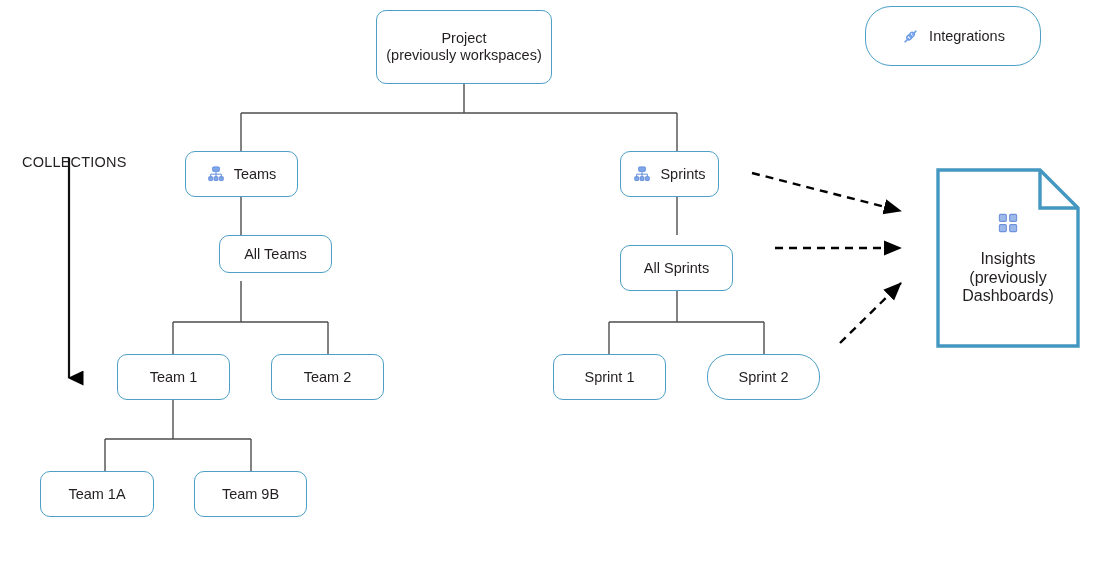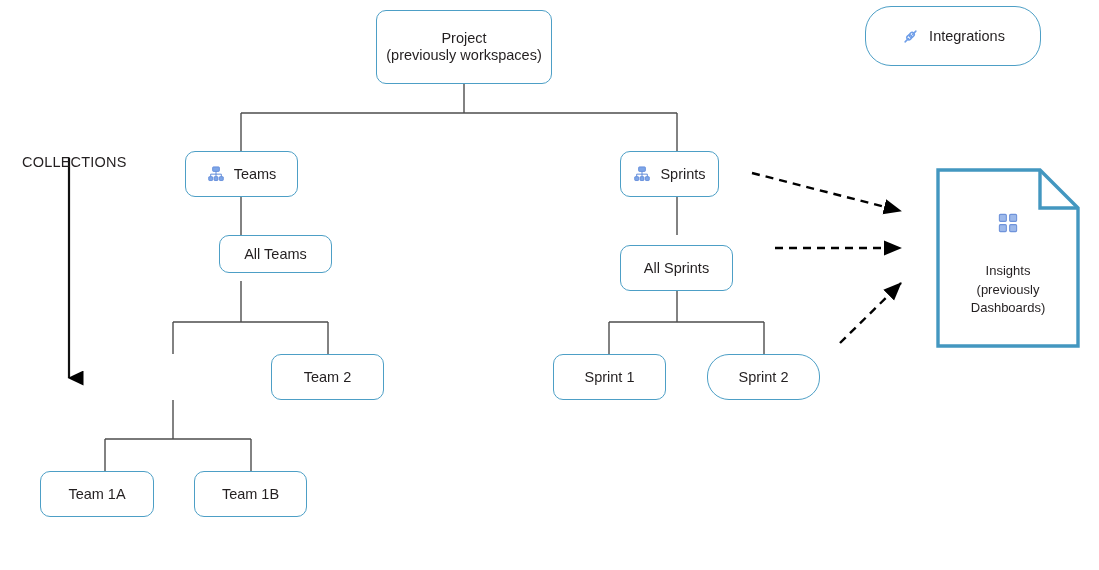--- a/index.html
+++ b/index.html
@@ -82,22 +82,22 @@
     width: 100%;
     height: 100%;
     display: flex;
     flex-direction: column;
     align-items: center;
     justify-content: flex-start;
     padding-top: 44px;
     box-sizing: border-box;
   }
   .doc .doc-text {
-    margin-top: 28px;
-    font-size: 13px;
+    margin-top: 16px;
+    font-size: 16px;
     line-height: 18.5px;
     color: #231f20;
     text-align: center;
     white-space: pre-line;
   }
 </style>
 </head>
 <body>
 
 <div id="canvas">
@@ -212,39 +212,42 @@
   </div>
 
   <div class="node" style="left:185px; top:235px; width:113px; height:38px;margin-left:34px;">
     <span class="label">All Teams</span>
   </div>
 
   <div class="node" style="left:620px; top:235px; width:113px; height:46px;margin-top:10px;">
     <span class="label">All Sprints</span>
   </div>
 
+  <div class="node" style="left:117px; top:354px; width:113px; height:46px;">
+    <span class="label">Team 1</span>
+  </div>
 
   <div class="node" style="left:271px; top:354px; width:113px; height:46px;">
     <span class="label">Team 2</span>
   </div>
 
   <div class="node" style="left:553px; top:354px; width:113px; height:46px;">
     <span class="label">Sprint 1</span>
   </div>
 
   <div class="node" style="left:707px; top:354px; width:113px; height:46px;border-radius:22px;">
     <span class="label">Sprint 2</span>
   </div>
 
   <div class="node" style="left:40px; top:471px; width:114px; height:46px;">
     <span class="label">Team 1A</span>
   </div>
 
   <div class="node" style="left:194px; top:471px; width:113px; height:46px;">
-    <span class="label">Team 1B</span>
+    <span class="label">Team 9B</span>
   </div>
 
   <div class="doc" style="left:936px; top:168px; width:144px; height:180px;">
     <svg class="doc-body" width="144" height="180" viewBox="0 0 144 180">
       <path d="M2,2 L104,2 L142,40 L142,178 L2,178 Z" fill="#ffffff" stroke="#4397c0" stroke-width="3.4" stroke-linejoin="miter"></path>
       <path d="M104,2 L104,40 L142,40" fill="none" stroke="#4397c0" stroke-width="3.4" stroke-linejoin="miter"></path>
     </svg>
     <div class="doc-content">
       <span class="icon">
         <svg width="22" height="22" viewBox="0 0 24 24">

